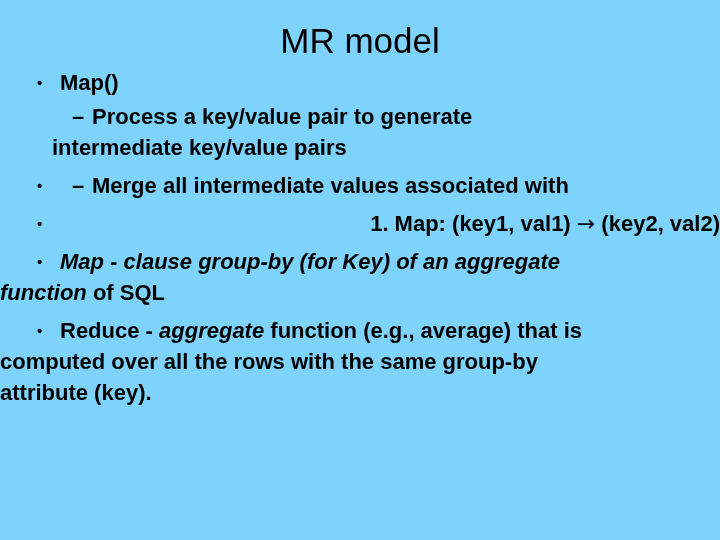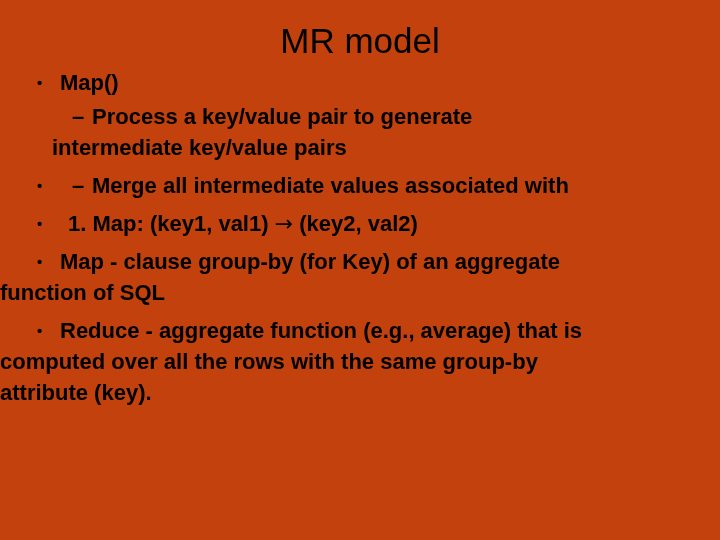--- a/index.html
+++ b/index.html
@@ -4,21 +4,21 @@
 <style>
   html, body {
     margin: 0;
     padding: 0;
     background: #ffffff;
   }
   #slide {
     position: relative;
     width: 720px;
     height: 540px;
-    background: #c2410c;
+    background: #7dd3fc;
     overflow: hidden;
     font-family: "Liberation Sans", sans-serif;
     color: #000000;
   }
   #slide-title {
     margin-top: 21px;
     line-height: 40px;
     font-size: 35px;
     font-weight: 400;
     text-align: center;
@@ -42,23 +42,23 @@
   
   .b1  { padding-left: 60px; margin-top: 7px; }
   .b1:first-child { margin-top: 0; }
   .b1 .marker { left: 37px; font-size: 15px; }
   .b1c { }
   
   .b2  { padding-left: 92px; margin-top: 3px; }
   .b2 .marker { left: 72px; font-size: 22px; }
   .b2c { padding-left: 52px; }
   
-  .num { padding-left: 68px; margin-top: 2px; }
+  .num { padding-left: 68px; margin-top: 2px; text-align: right; }
   
-  .run.italic { }
+  .run.italic { font-style: italic; }
   .run.arrow {
     font-family: "DejaVu Sans", sans-serif;
     font-weight: 400;
   }
 </style>
 </head>
 <body>
 
 <div id="slide">
   <div id="slide-title">MR model</div>

